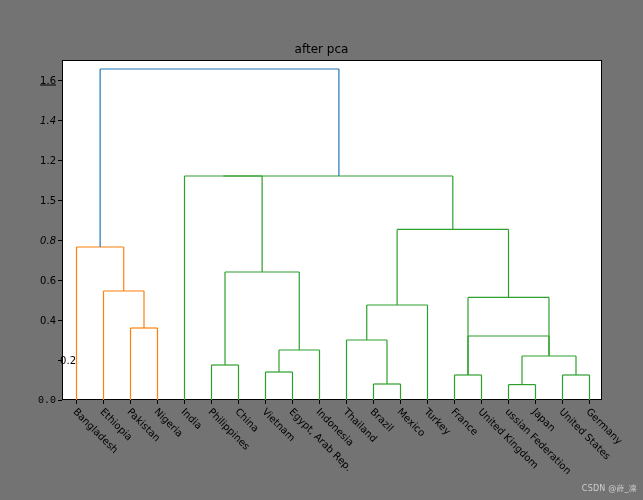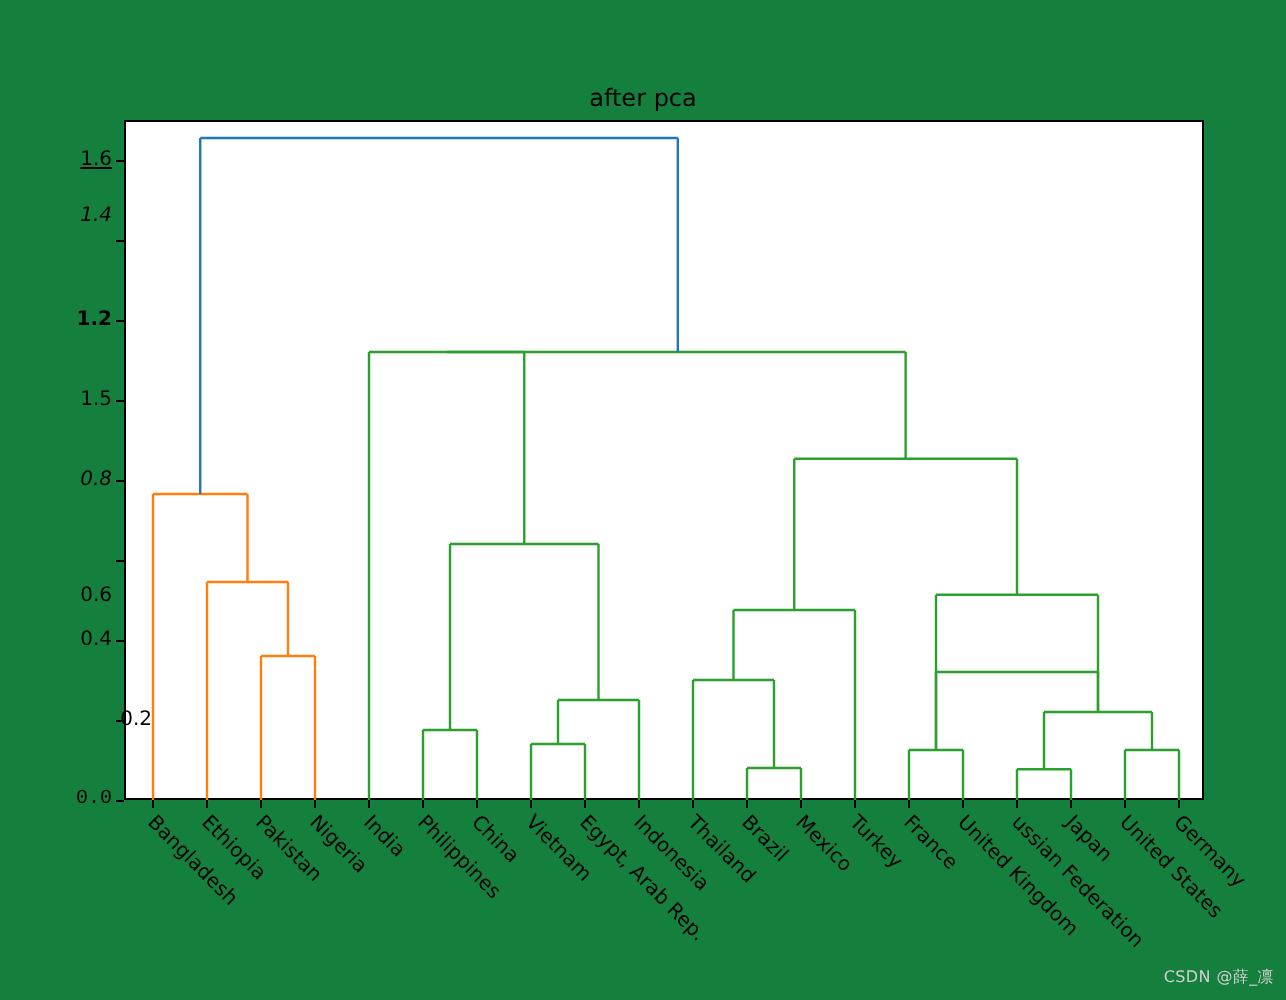--- a/index.html
+++ b/index.html
@@ -7,21 +7,21 @@
     padding: 0;
     background: #ffffff;
     font-family: "DejaVu Sans", Arial, sans-serif;
     font-size: 10px;
     color: #000;
   }
   .figure {
     position: relative;
     width: 643px;
     height: 500px;
-    background: #15803d;
+    background: #737373;
   }
   .title {
     position: absolute;
     width: 100%;
     text-align: center;
     font-size: 12px;
   }
   .axes {
     position: absolute;
     background: #fff;
@@ -135,29 +135,29 @@
         <line x1="37.125" y1="8" x2="275.90625" y2="8" stroke="#1f77b4" stroke-width="1.2"></line>
       </svg>
   </div>
   <div id="yticks">
       <div class="ytick-label" style="left: 34px; top: 400px; width: 22px; font-family: Liberation Mono, monospace;">0.0</div>
       <div class="ytick-mark" style="left: 58px; top: 400px;"></div>
       <div class="ytick-label" style="left: 34px; top: 360px; width: 22px; margin-left: 20px;">0.2</div>
       <div class="ytick-mark" style="left: 58px; top: 360px;"></div>
       <div class="ytick-label" style="left: 34px; top: 320px; width: 22px;">0.4</div>
       <div class="ytick-mark" style="left: 58px; top: 320px;"></div>
-      <div class="ytick-label" style="left: 34px; top: 280px; width: 22px; margin-top: 18px;">0.6</div>
+      <div class="ytick-label" style="left: 34px; top: 280px; width: 22px;">0.6</div>
       <div class="ytick-mark" style="left: 58px; top: 280px;"></div>
       <div class="ytick-label" style="left: 34px; top: 240px; width: 22px; font-style: italic;">0.8</div>
       <div class="ytick-mark" style="left: 58px; top: 240px;"></div>
       <div class="ytick-label" style="left: 34px; top: 200px; width: 22px;">1.5</div>
       <div class="ytick-mark" style="left: 58px; top: 200px;"></div>
-      <div class="ytick-label" style="left: 34px; top: 160px; width: 22px; font-weight: bold;">1.2</div>
+      <div class="ytick-label" style="left: 34px; top: 160px; width: 22px;">1.2</div>
       <div class="ytick-mark" style="left: 58px; top: 160px;"></div>
-      <div class="ytick-label" style="left: 34px; top: 108px; width: 22px; font-style: italic;">1.4</div>
+      <div class="ytick-label" style="left: 34px; top: 120px; width: 22px; font-style: italic;">1.4</div>
       <div class="ytick-mark" style="left: 58px; top: 120px;"></div>
       <div class="ytick-label" style="left: 34px; top: 80px; width: 22px; text-decoration: underline;">1.6</div>
       <div class="ytick-mark" style="left: 58px; top: 80px;"></div>
     </div>
   <div id="xticks">
       <div class="xtick-mark" style="left: 75.5px; top: 400px;"></div>
       <div class="xtick-label" style="left: 78.5px; top: 406px;">Bangladesh</div>
       <div class="xtick-mark" style="left: 102.5px; top: 400px;"></div>
       <div class="xtick-label" style="left: 105.5px; top: 406px;">Ethiopia</div>
       <div class="xtick-mark" style="left: 129.5px; top: 400px;"></div>

